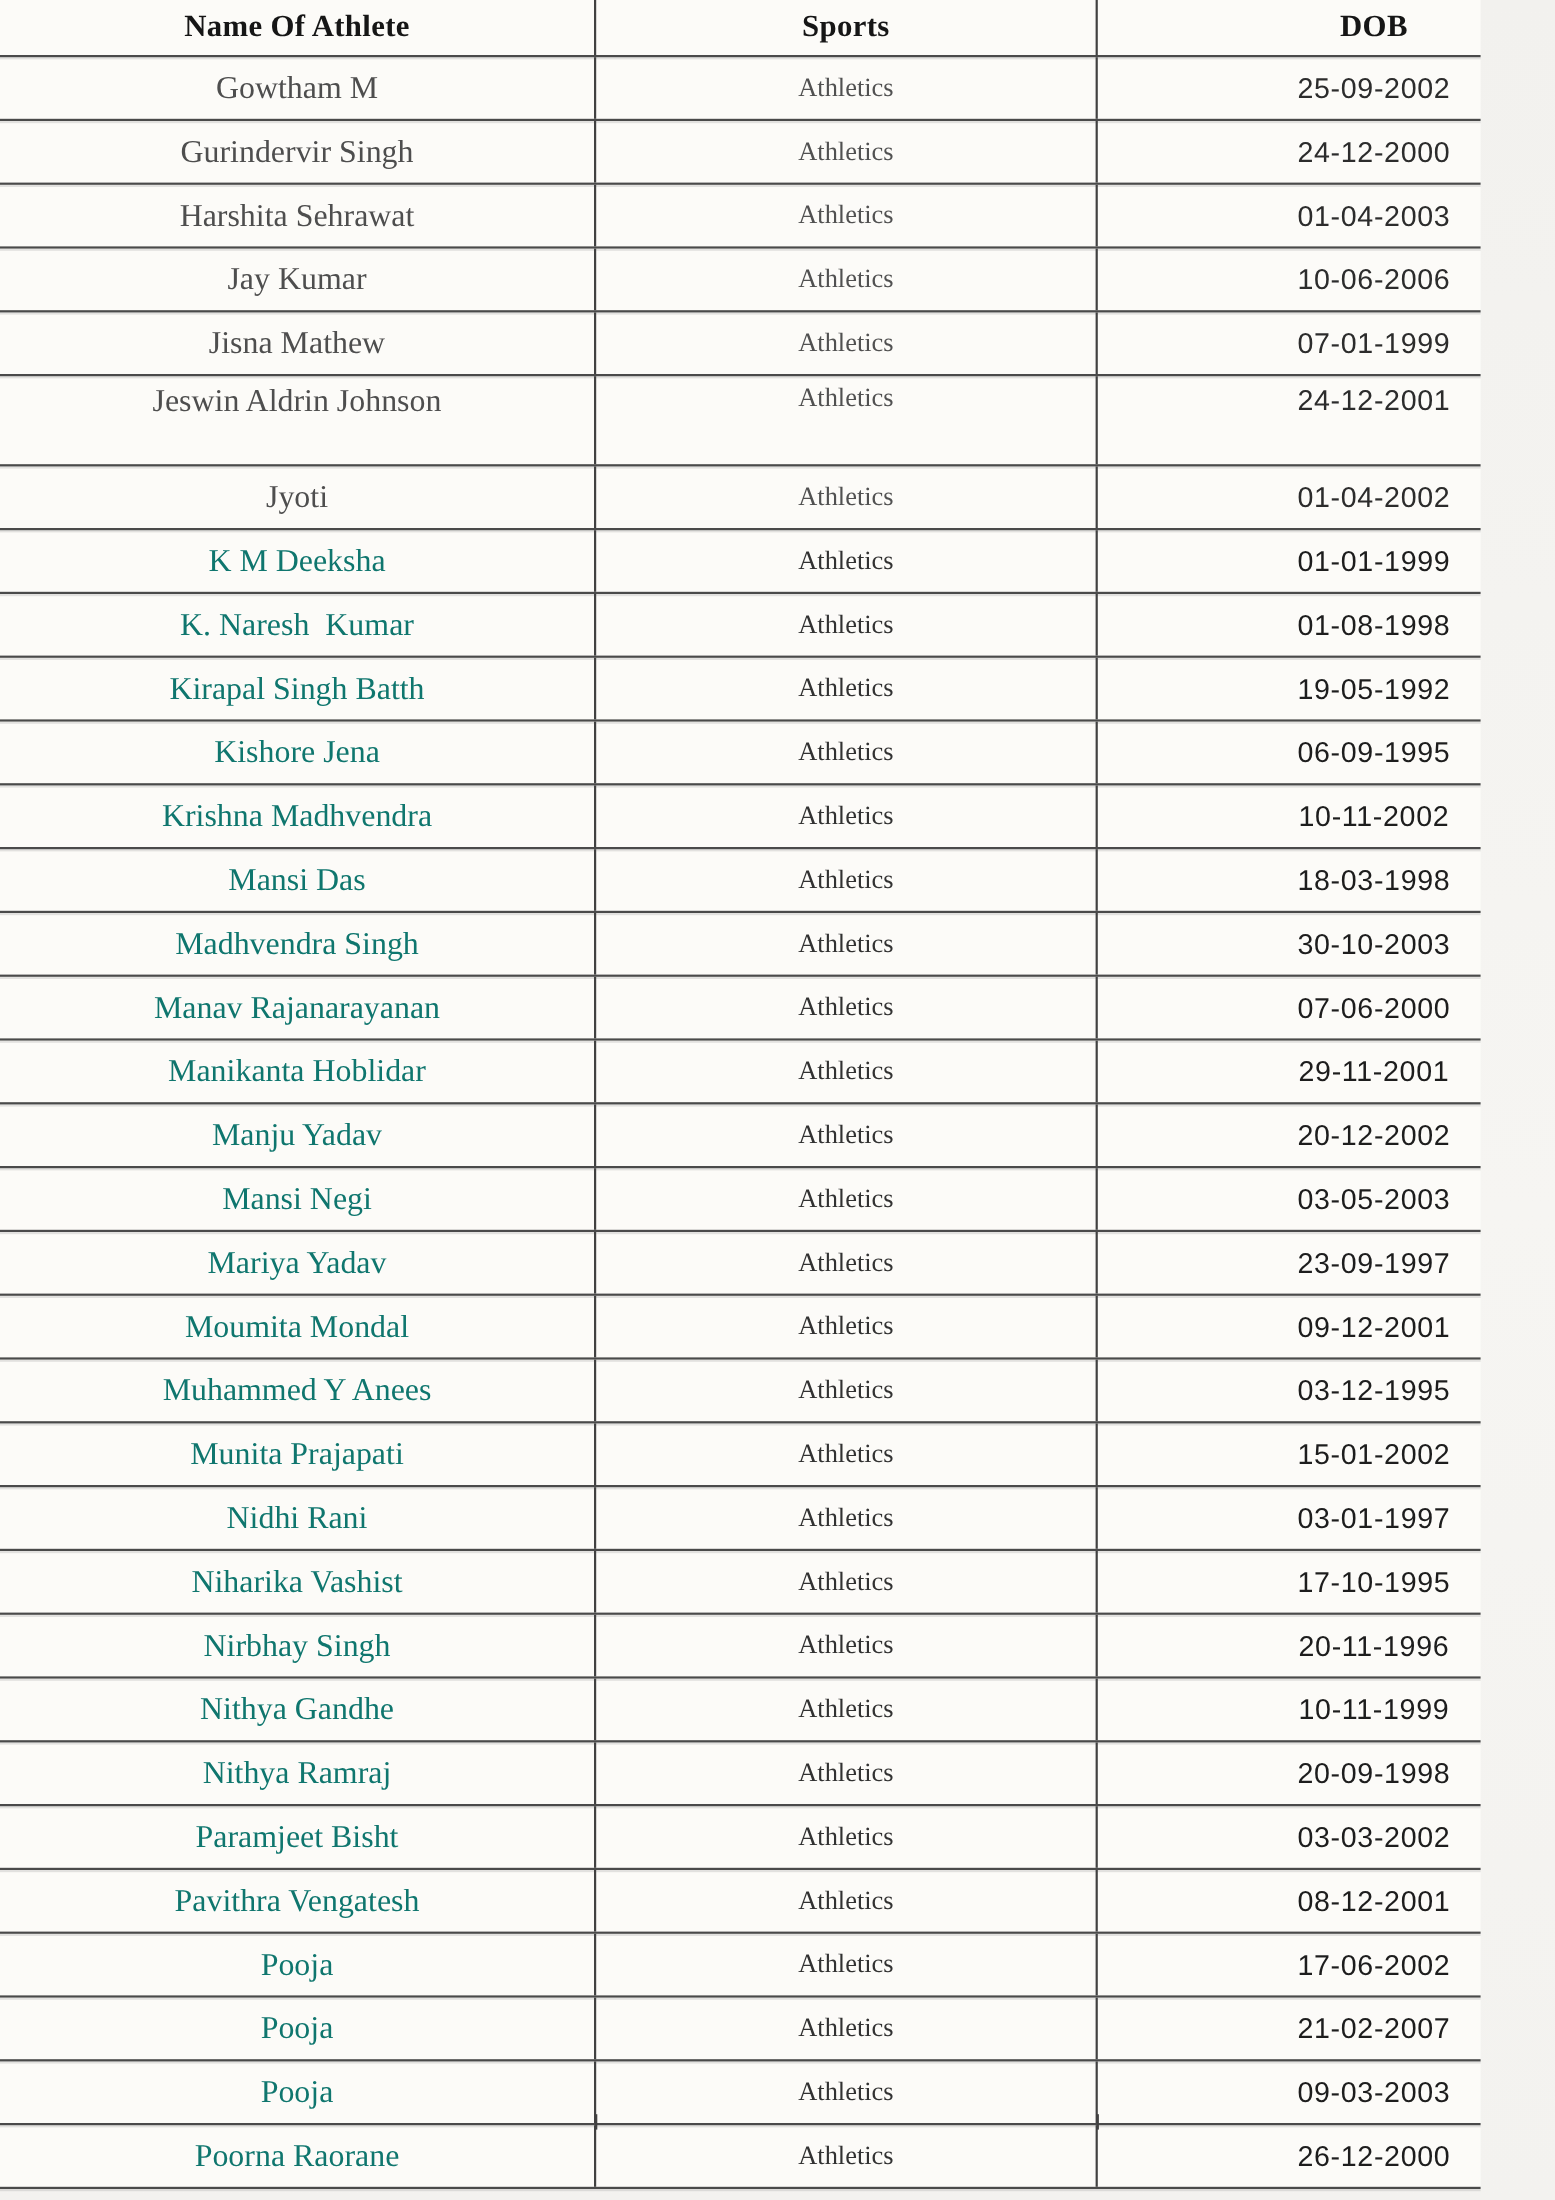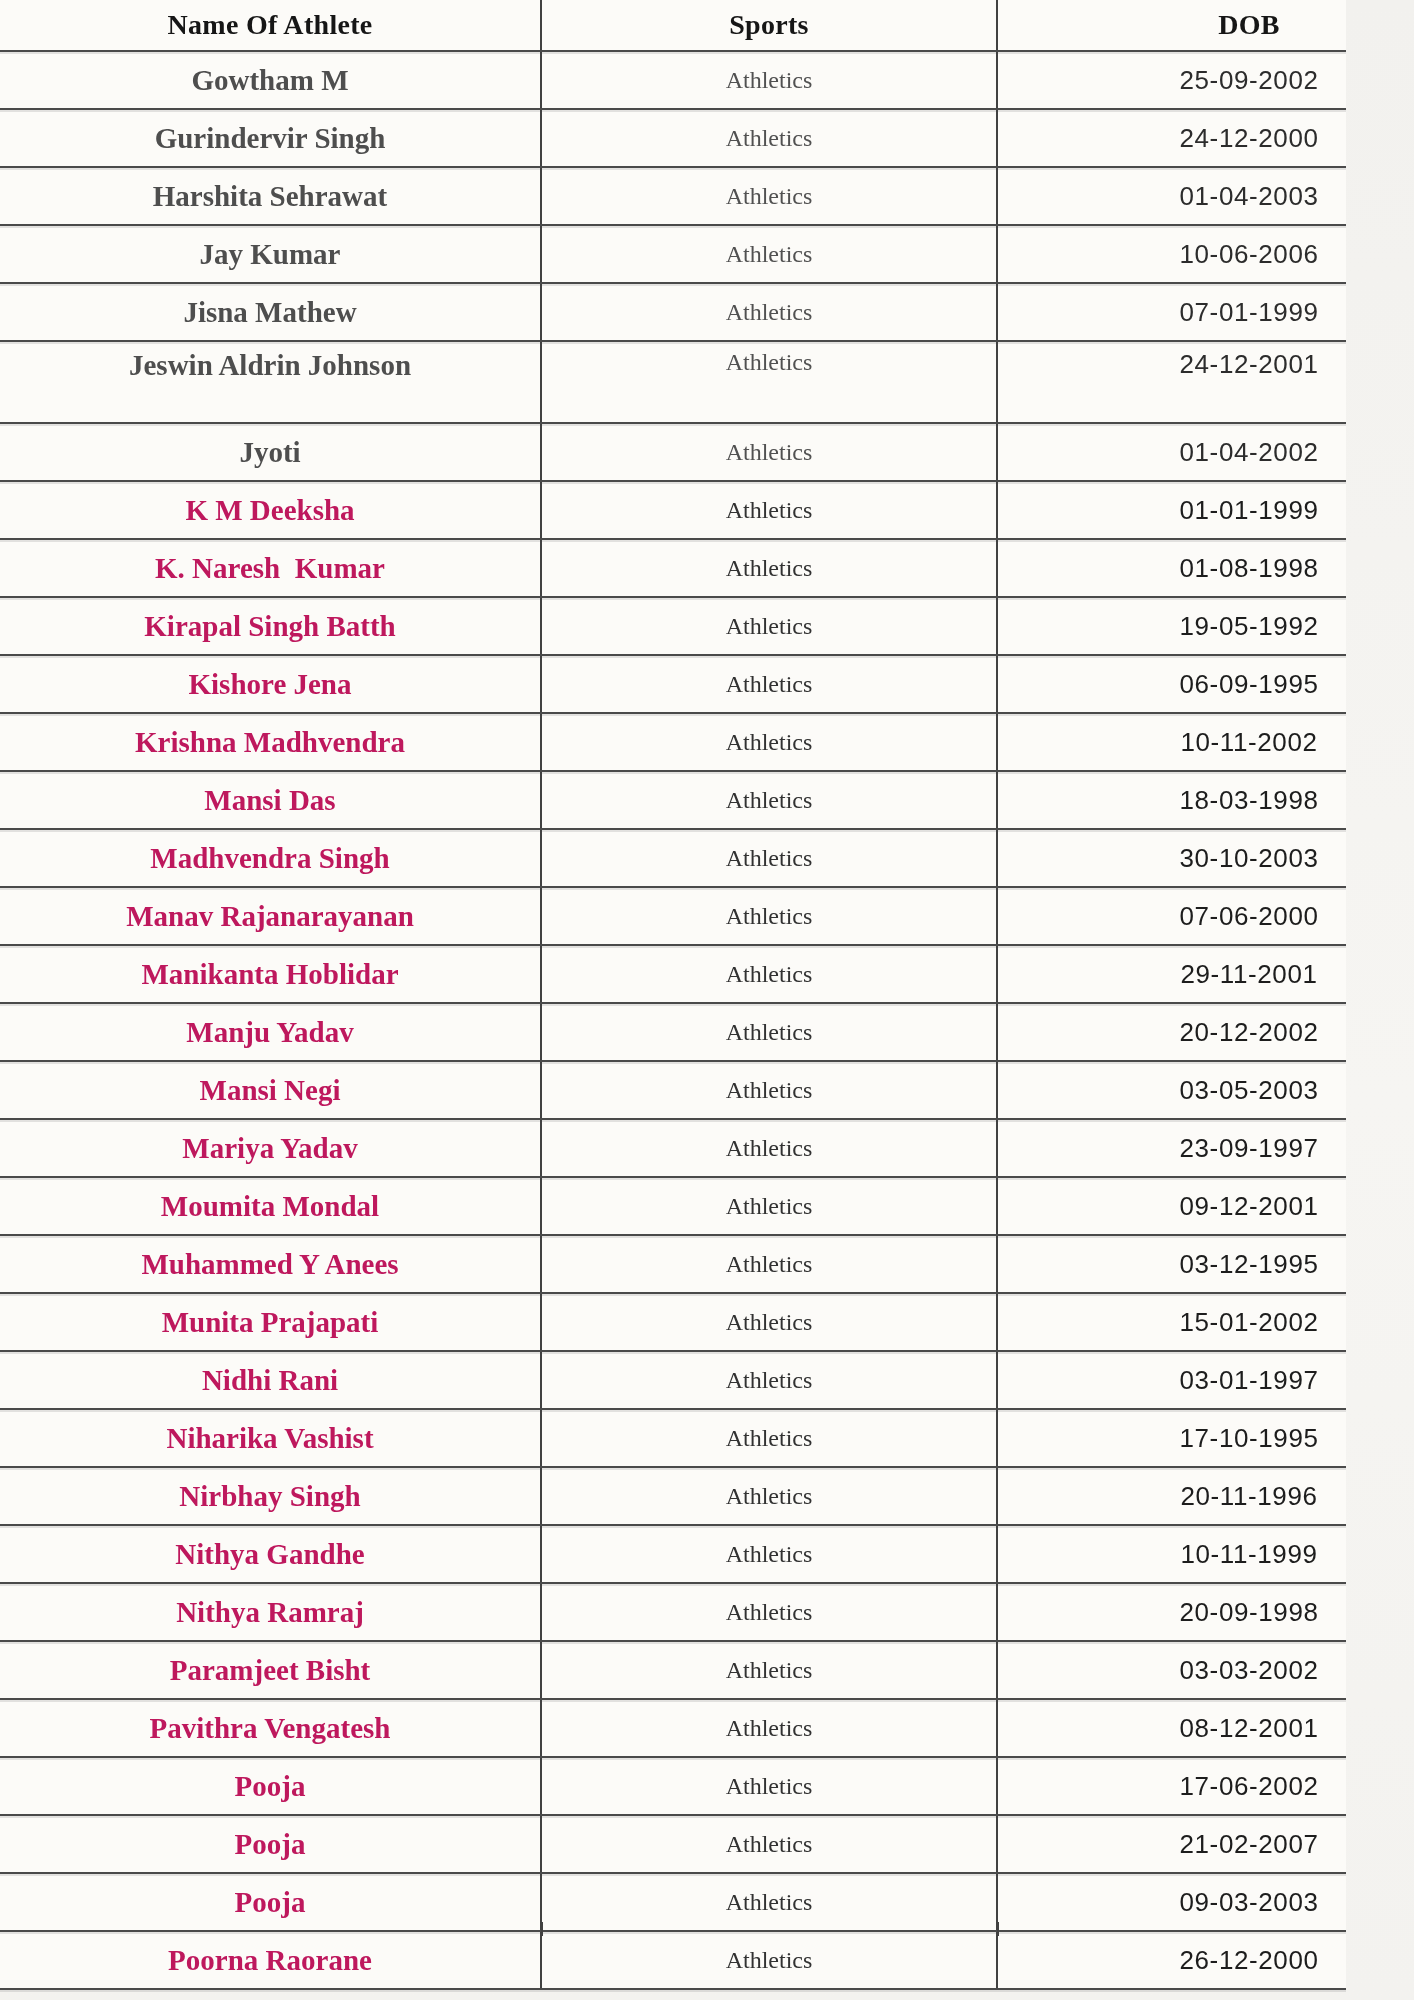--- a/index.html
+++ b/index.html
@@ -29,33 +29,33 @@
   }
   .row.header{height:50px;}
   .row.tall{height:80px;}
   .cell{
     box-sizing:border-box;
     display:flex;
     align-items:center;
     justify-content:center;
     overflow:hidden;
   }
-  .c1{width:542px;border-right:2px solid #414141;white-space:pre-wrap;font-weight:bold;}
+  .c1{width:542px;border-right:2px solid #414141;white-space:pre-wrap;}
   .c2{width:456px;border-right:2px solid #414141;}
   .c3{width:502px;}
   .row.tall .cell{align-items:flex-start;padding-top:7px;}
   .th{
     font-weight:bold;
     font-size:28px;
     color:#161616;
     letter-spacing:0.3px;
   }
   .name{
     font-size:29px;
-    color:#be185d;
+    color:#0f766e;
   }
   .sport{
     font-size:24px;
     color:#323232;
   }
   .dob{
     font-family:"Liberation Sans", sans-serif;
     font-size:26px;
     color:#1d1d1d;
     letter-spacing:0.6px;

